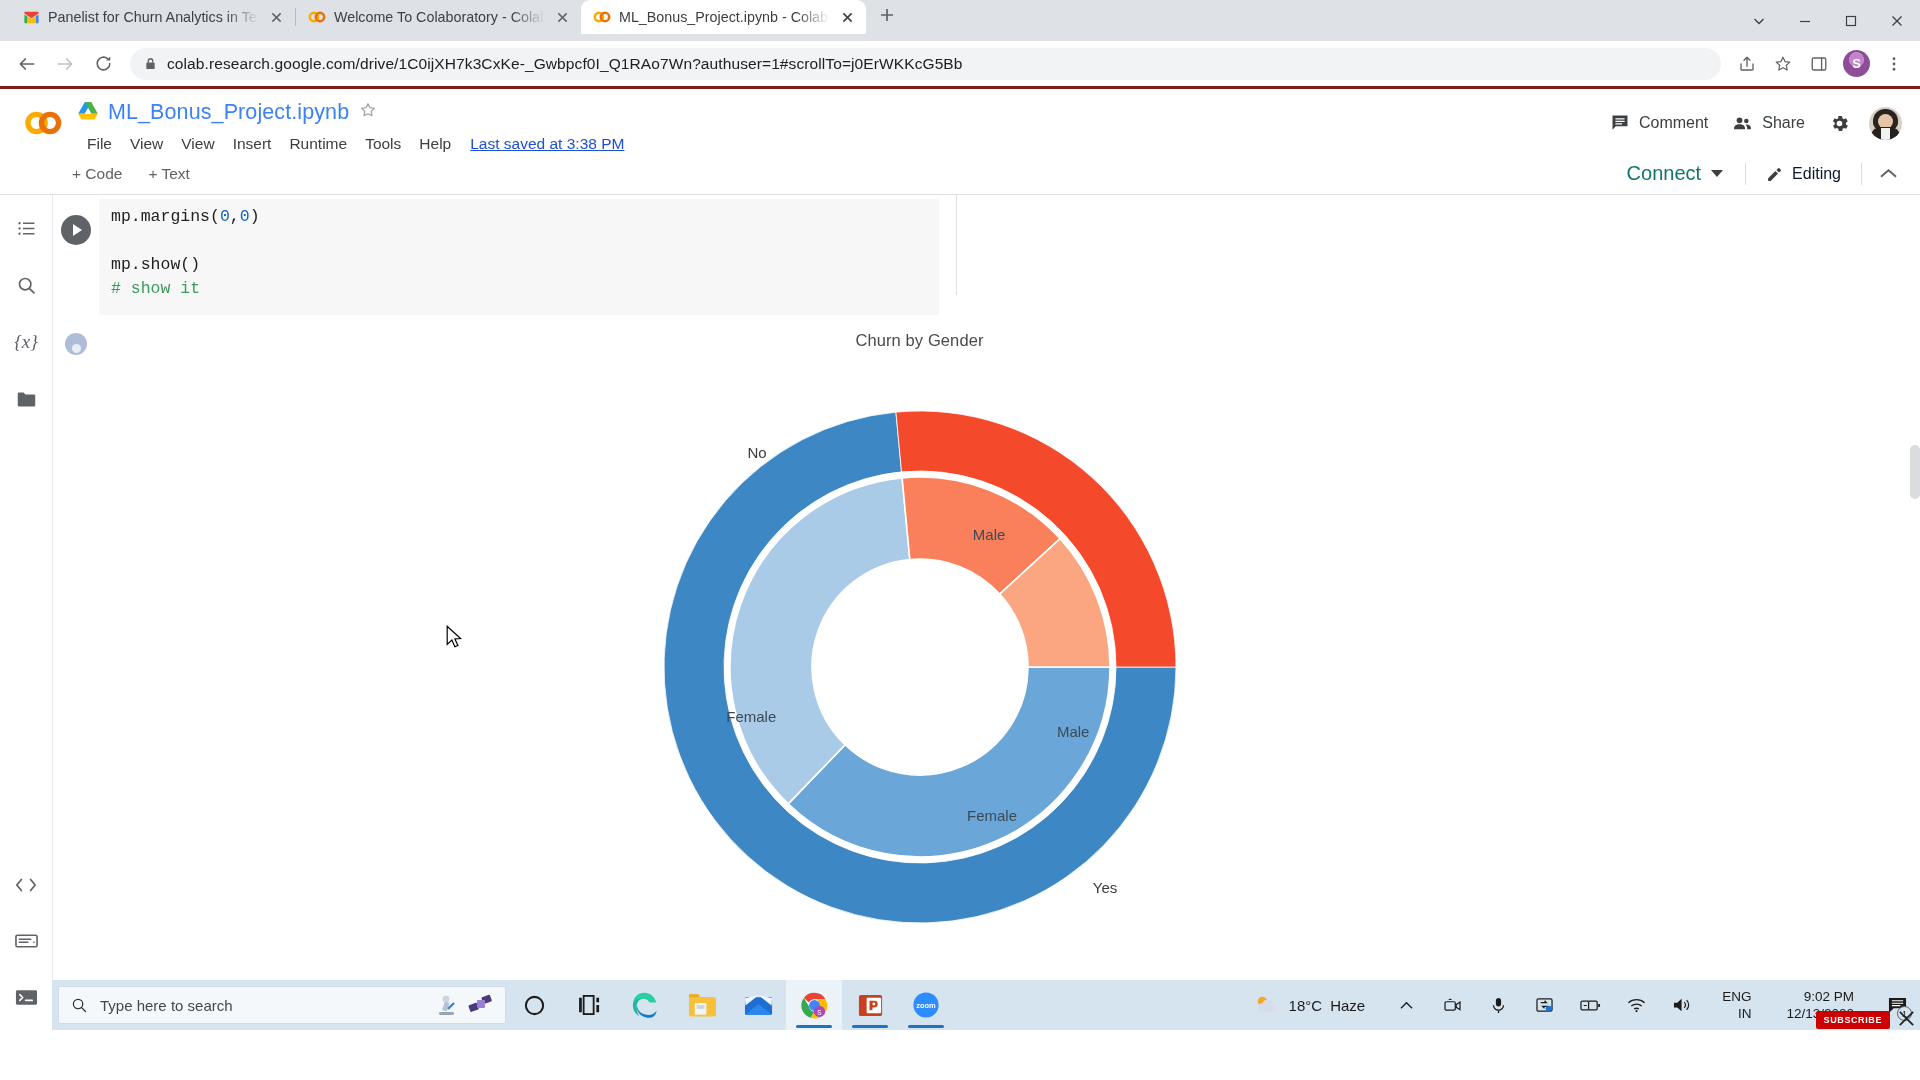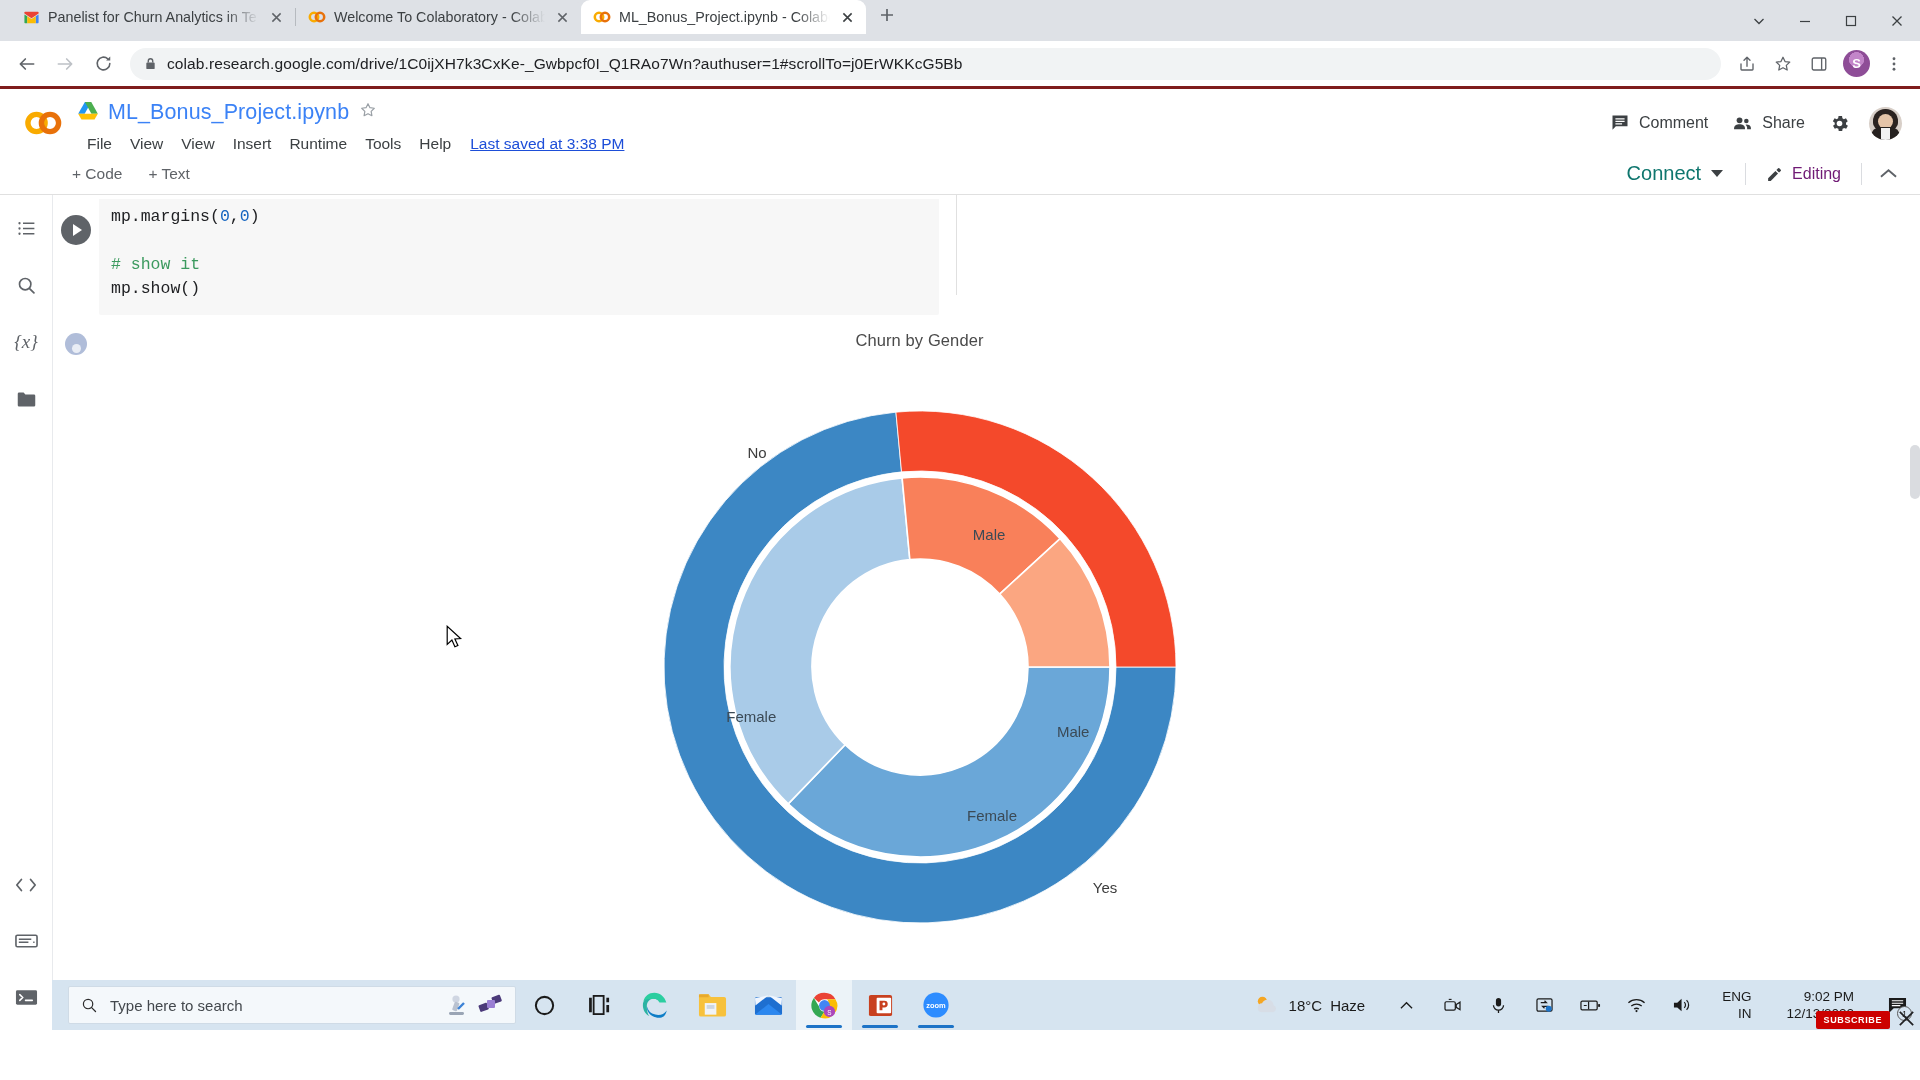--- a/index.html
+++ b/index.html
@@ -98,21 +98,21 @@
   .avatar .shirt { position:absolute; left:12px; bottom:0; width:9px; height:12px; background:#f2f2f2; }
 
   .colab-toolbar {
     height:42px; display:flex; align-items:center; padding-left:62px;
     border-bottom:1px solid #e0e0e0; position:relative; background:#fff;
   }
   .addcell { display:flex; align-items:center; gap:5px; font-size:15.5px; color:#5f6368; padding:5px 10px; border-radius:4px; margin-right:6px; }
   .colab-toolbar-right { position:absolute; right:16px; display:flex; align-items:center; gap:0; }
   .connect-btn { display:flex;align-items:center;gap:10px;font-size:20px;color:#0f766e;padding:6px 12px;border-radius:4px; }
   .vdivider { width:1px;height:22px;background:#dadce0;margin:0 10px; }
-  .editing-btn { display:flex;align-items:flex-end;gap:9px;font-size:16px;color:#701a75;padding:6px 10px;border-radius:4px; }
+  .editing-btn { display:flex;align-items:flex-end;gap:9px;font-size:16px;color:#0f172a;padding:6px 10px;border-radius:4px; }
   .collapse-btn { width:32px;height:32px;display:flex;align-items:center;justify-content:center;color:#5f6368; }
 
   .colab-body { display:flex; height: calc(1030px - 41px - 48px - 64px - 42px); position:relative; }
 
   .left-rail {
     width:52px; flex:0 0 52px; background:#fff; display:flex; flex-direction:column;
     align-items:center; padding-top:14px; position:relative; z-index:2;
   }
   .rail-icon { width:38px;height:38px;display:flex;align-items:center;justify-content:center;color:#5f6368;margin-bottom:19px; }
   .rail-bottom { position:absolute; bottom:14px; left:0; width:52px; display:flex; flex-direction:column; align-items:center; }
@@ -174,21 +174,21 @@
   }
   .sub-btn {
     background:#cc0000; color:#fff; font-size:9px; font-weight:700; letter-spacing:0.6px;
     padding:4px 8px; border-radius:2px;
   }
   .sub-close { color:#202124; font-size:20px; line-height:1; }
 
   
   .taskbar {
     position:absolute; left:0; bottom:0; width:1920px; height:50px;
-    background:#d6e4f0; display:flex; align-items:center; padding-left:16px;
+    background:#d6e4f0; display:flex; align-items:center; padding-left:6px;
   }
   .start-btn { width:48px;height:50px;display:flex;align-items:center;justify-content:center; }
   .tb-search {
     width:448px;height:38px;background:#f4f8fb;border:1px solid #cfdbe6;border-radius:2px;
     display:flex;align-items:center;gap:12px;padding:0 12px;margin-left:4px;position:relative;
   }
   .tb-search .ph { font-size:15px;color:#43484d; }
   .tb-search-deco { position:absolute; right:10px; display:flex; align-items:center; gap:4px; }
   .tb-app { width:56px;height:50px;display:flex;align-items:center;justify-content:center;position:relative; }
   .tb-app.running::after {
@@ -506,22 +506,22 @@
 
         <div class="code-cell">
           <div class="run-gutter">
             <div class="run-btn">
                 <div class="tri"></div>
               </div>
           </div>
           <div class="code-area">
             <div class="code-line"><span>mp.margins(</span><span class="tok-num">0</span><span>,</span><span class="tok-num">0</span><span>)</span></div>
             <div class="code-line">&nbsp;</div>
+            <div class="code-line">mp.show()</div>
             <div class="code-line tok-cmt"># show it</div>
-            <div class="code-line">mp.show()</div>
           </div>
           <div class="cell-right-border"></div>
         </div>
 
         <div class="output-row">
           <div class="out-gutter">
             <div class="out-avatar">
                 <div class="h"></div>
               </div>
           </div>

